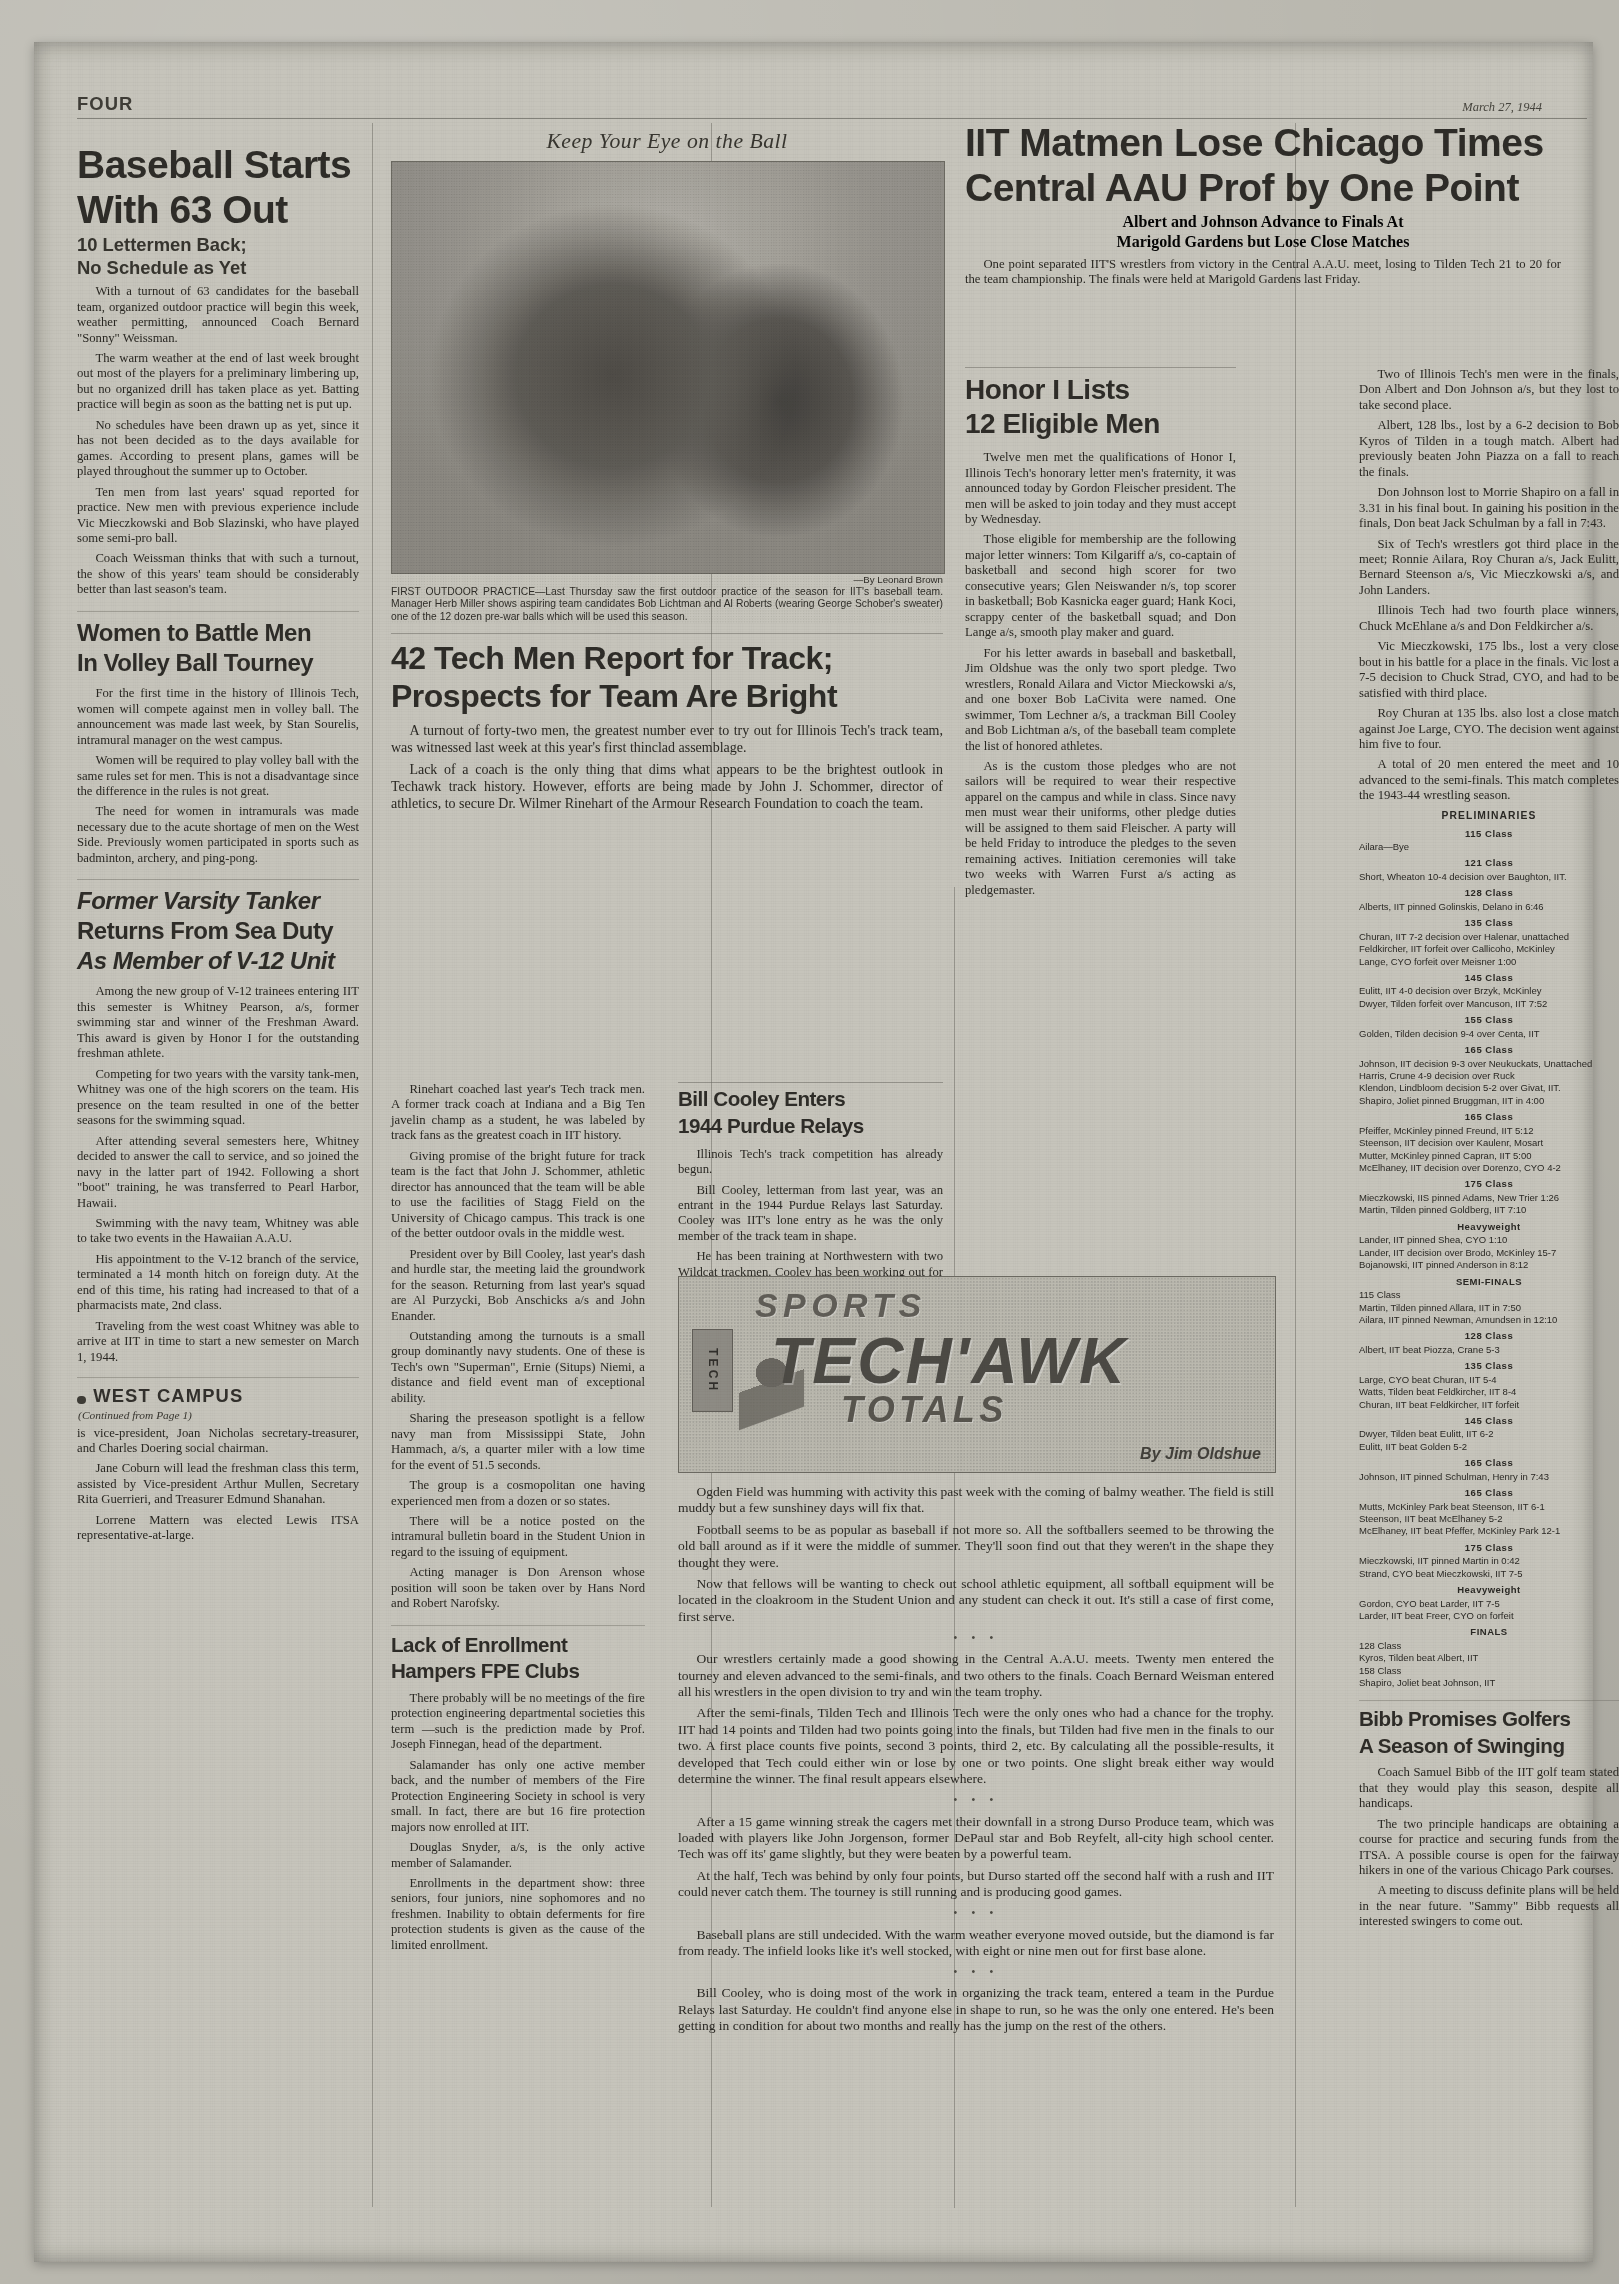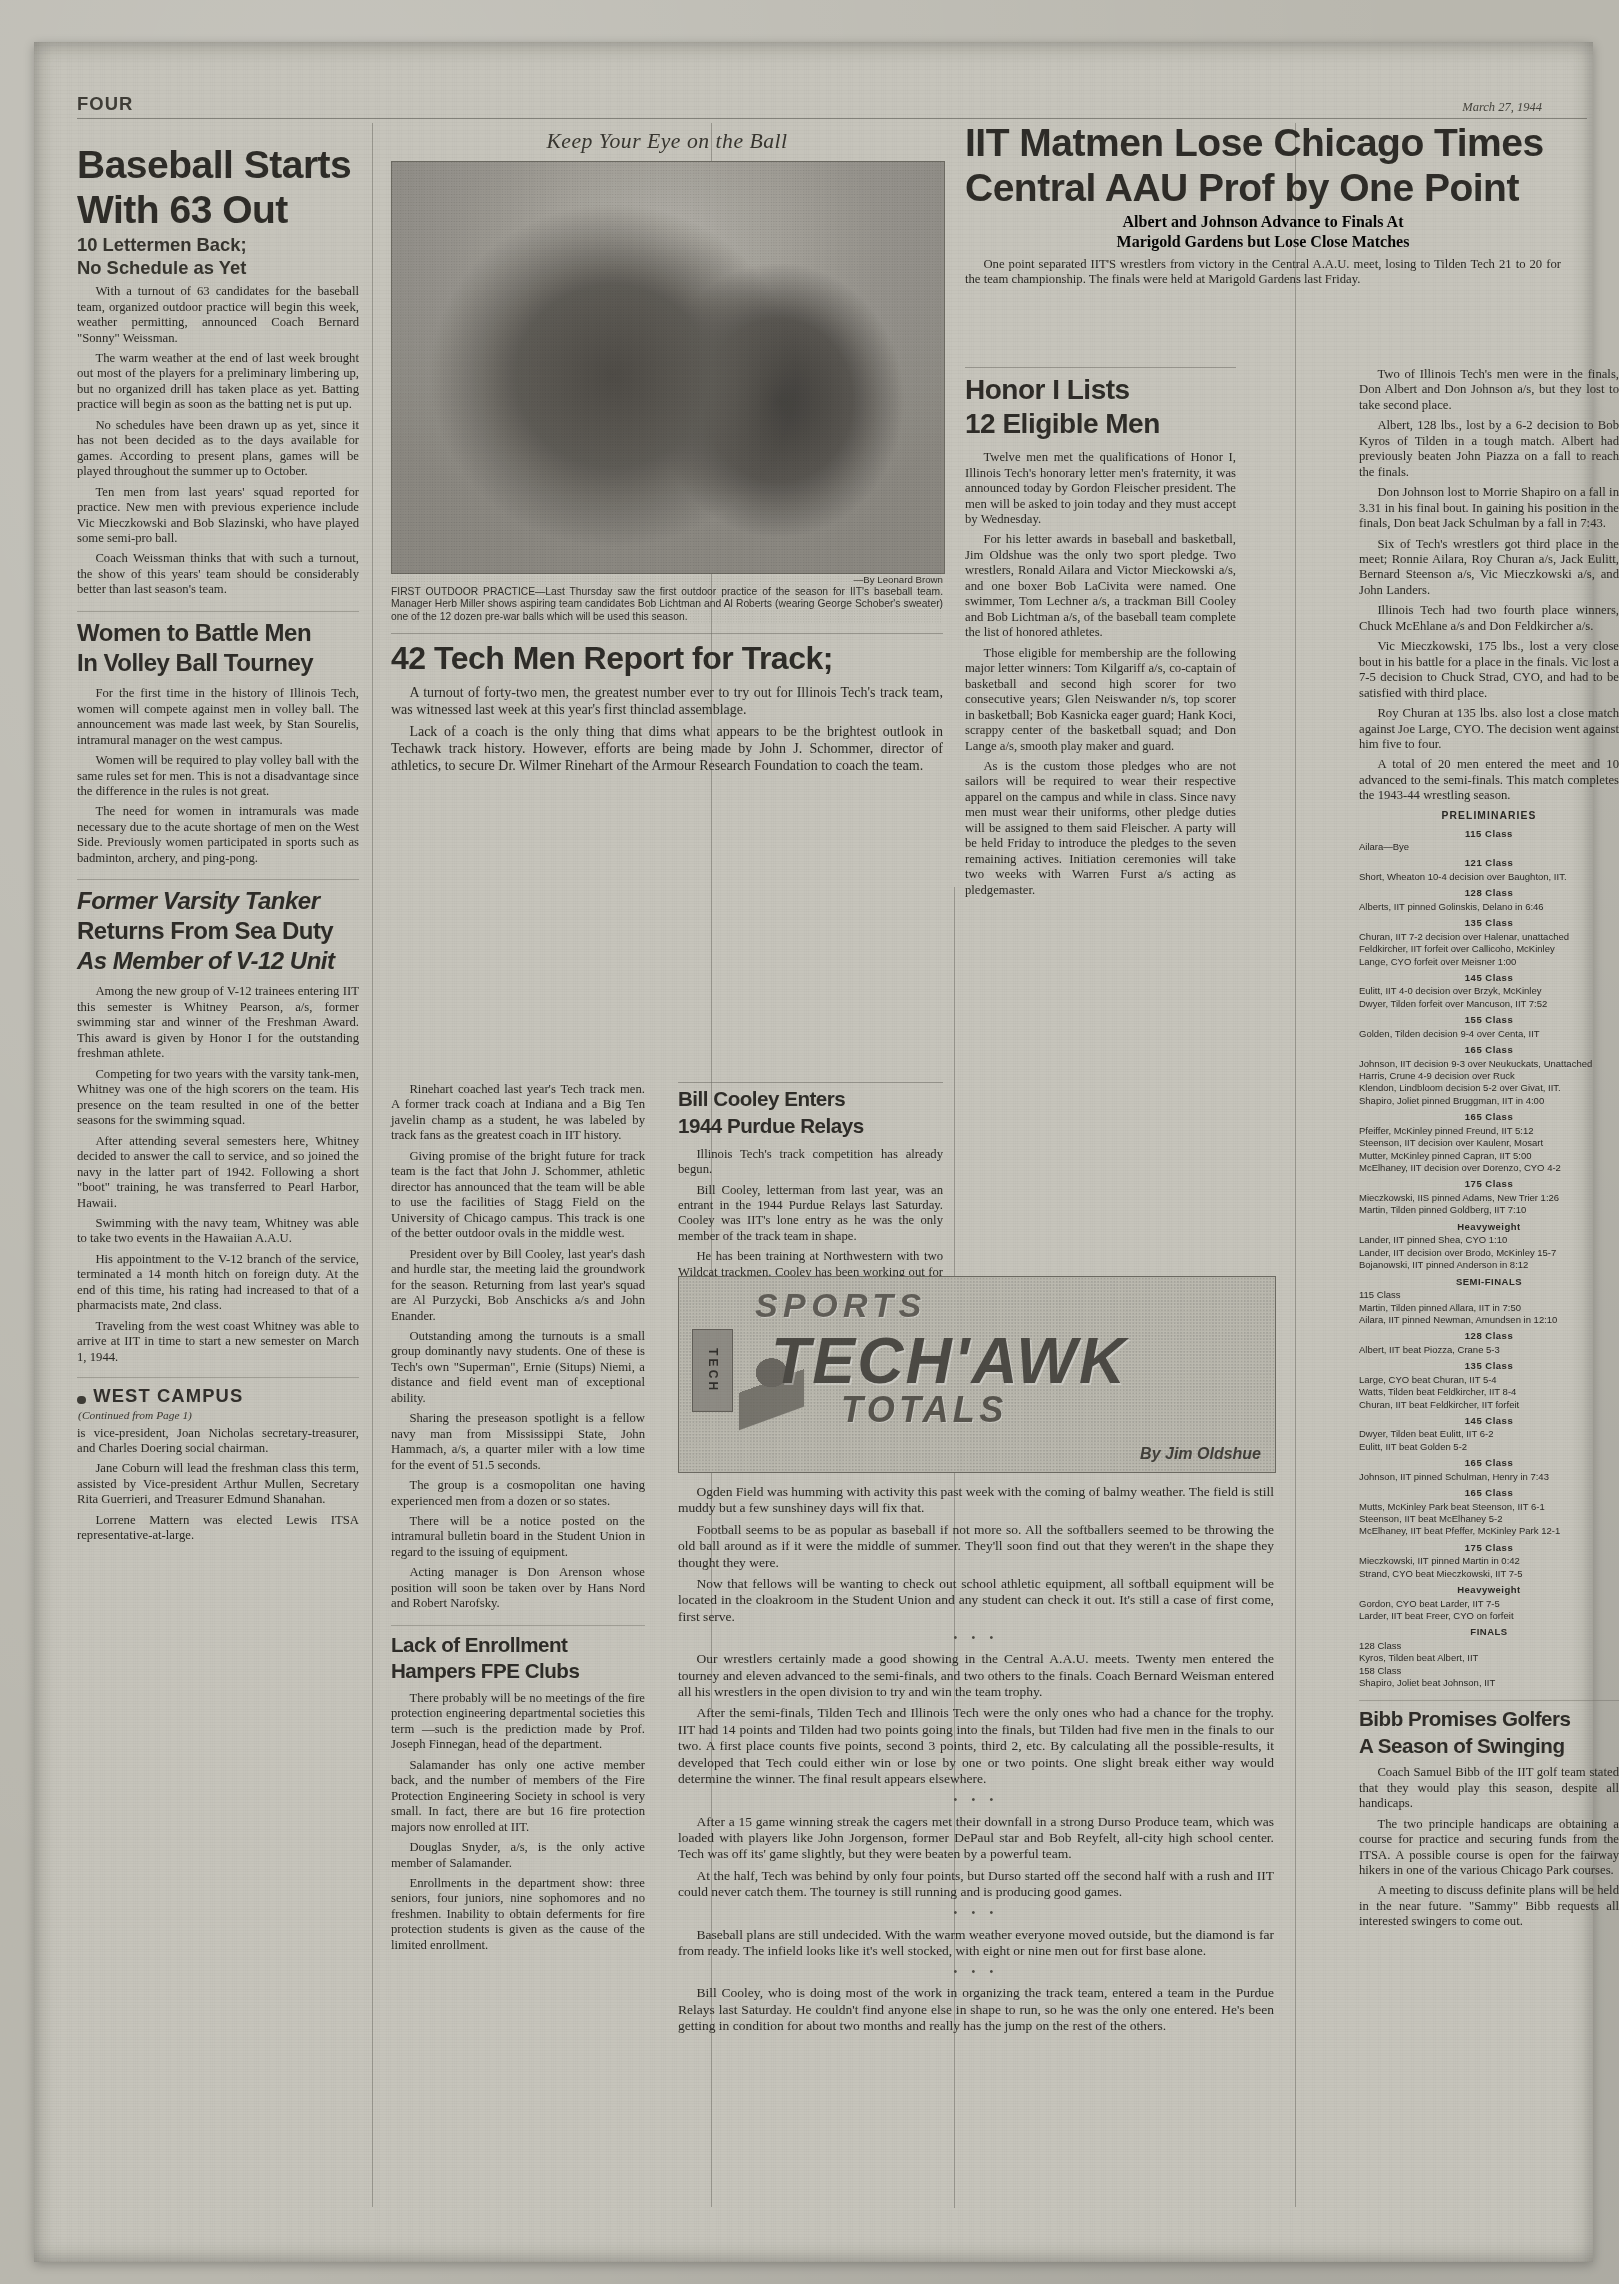--- a/index.html
+++ b/index.html
@@ -238,20 +238,21 @@
           <div class="halftone"></div>
         </div>
         <div class="credit">—By Leonard Brown</div>
         <div class="cap">FIRST OUTDOOR PRACTICE—Last Thursday saw the first outdoor practice of the season for IIT's baseball team. Manager Herb Miller shows aspiring team candidates Bob Lichtman and Al Roberts (wearing George Schober's sweater) one of the 12 dozen pre-war balls which will be used this season.</div>
       </div>
 
       <div class="rule-h" style="position:relative;width:100%;margin:9.7px 0 7.6px 0;"></div>
 
       <div>
         <h1 class="head h-lg">42 Tech Men Report for Track;</h1>
+        <h1 class="head h-lg">Prospects for Team Are Bright</h1>
         <div style="height:4.3px"></div>
         <p class="body" style="font-size:14px;">A turnout of forty-two men, the greatest number ever to try out for Illinois Tech's track team, was witnessed last week at this year's first thinclad assemblage.</p>
         <p class="body" style="font-size:14px;">Lack of a coach is the only thing that dims what appears to be the brightest outlook in Techawk track history. However, efforts are being made by John J. Schommer, director of athletics, to secure Dr. Wilmer Rinehart of the Armour Research Foundation to coach the team.</p>
       </div>
 
       <div style="position:absolute;left:0px;top:953px;width:254px;">
         <p class="body">Rinehart coached last year's Tech track men. A former track coach at Indiana and a Big Ten javelin champ as a student, he was labeled by track fans as the greatest coach in IIT history.</p>
         <p class="body">Giving promise of the bright future for track team is the fact that John J. Schommer, athletic director has announced that the team will be able to use the facilities of Stagg Field on the University of Chicago campus. This track is one of the better outdoor ovals in the middle west.</p>
         <p class="body">President over by Bill Cooley, last year's dash and hurdle star, the meeting laid the groundwork for the season. Returning from last year's squad are Al Purzycki, Bob Anschicks a/s and John Enander.</p>
         <p class="body">Outstanding among the turnouts is a small group dominantly navy students. One of these is Tech's own "Superman", Ernie (Situps) Niemi, a distance and field event man of exceptional ability.</p>
@@ -319,22 +320,22 @@
         <p class="body" style="width:596px;">One point separated IIT'S wrestlers from victory in the Central A.A.U. meet, losing to Tilden Tech 21 to 20 for the team championship. The finals were held at Marigold Gardens last Friday.</p>
       </div>
     </div>
 
     <div class="col" style="left:931px;top:325px;width:271px;">
       <div class="rule-h" style="position:relative;width:100%;margin:0 0 7.6px 0;"></div>
       <h1 class="head h-md">Honor I Lists</h1>
       <h1 class="head h-md">12 Eligible Men</h1>
       <div style="height:6.5px"></div>
       <p class="body">Twelve men met the qualifications of Honor I, Illinois Tech's honorary letter men's fraternity, it was announced today by Gordon Fleischer president. The men will be asked to join today and they must accept by Wednesday.</p>
+      <p class="body">Those eligible for membership are the following major letter winners: Tom Kilgariff a/s, co-captain of basketball and second high scorer for two consecutive years; Glen Neiswander n/s, top scorer in basketball; Bob Kasnicka eager guard; Hank Koci, scrappy center of the basketball squad; and Don Lange a/s, smooth play maker and guard.</p>
       <p class="body">For his letter awards in baseball and basketball, Jim Oldshue was the only two sport pledge. Two wrestlers, Ronald Ailara and Victor Mieckowski a/s, and one boxer Bob LaCivita were named. One swimmer, Tom Lechner a/s, a trackman Bill Cooley and Bob Lichtman a/s, of the baseball team complete the list of honored athletes.</p>
-      <p class="body">Those eligible for membership are the following major letter winners: Tom Kilgariff a/s, co-captain of basketball and second high scorer for two consecutive years; Glen Neiswander n/s, top scorer in basketball; Bob Kasnicka eager guard; Hank Koci, scrappy center of the basketball squad; and Don Lange a/s, smooth play maker and guard.</p>
       <p class="body">As is the custom those pledges who are not sailors will be required to wear their respective apparel on the campus and while in class. Since navy men must wear their uniforms, other pledge duties will be assigned to them said Fleischer. A party will be held Friday to introduce the pledges to the seven remaining actives. Initiation ceremonies will take two weeks with Warren Furst a/s acting as pledgemaster.</p>
     </div>
 
     <div class="col" style="left:1300px;top:325px;width:260px;margin-left:25px;">
       <p class="body">Two of Illinois Tech's men were in the finals, Don Albert and Don Johnson a/s, but they lost to take second place.</p>
       <p class="body">Albert, 128 lbs., lost by a 6-2 decision to Bob Kyros of Tilden in a tough match. Albert had previously beaten John Piazza on a fall to reach the finals.</p>
       <p class="body">Don Johnson lost to Morrie Shapiro on a fall in 3.31 in his final bout. In gaining his position in the finals, Don beat Jack Schulman by a fall in 7:43.</p>
       <p class="body">Six of Tech's wrestlers got third place in the meet; Ronnie Ailara, Roy Churan a/s, Jack Eulitt, Bernard Steenson a/s, Vic Mieczkowski a/s, and John Landers.</p>
       <p class="body">Illinois Tech had two fourth place winners, Chuck McEhlane a/s and Don Feldkircher a/s.</p>
       <p class="body">Vic Mieczkowski, 175 lbs., lost a very close bout in his battle for a place in the finals. Vic lost a 7-5 decision to Chuck Strad, CYO, and had to be satisfied with third place.</p>

